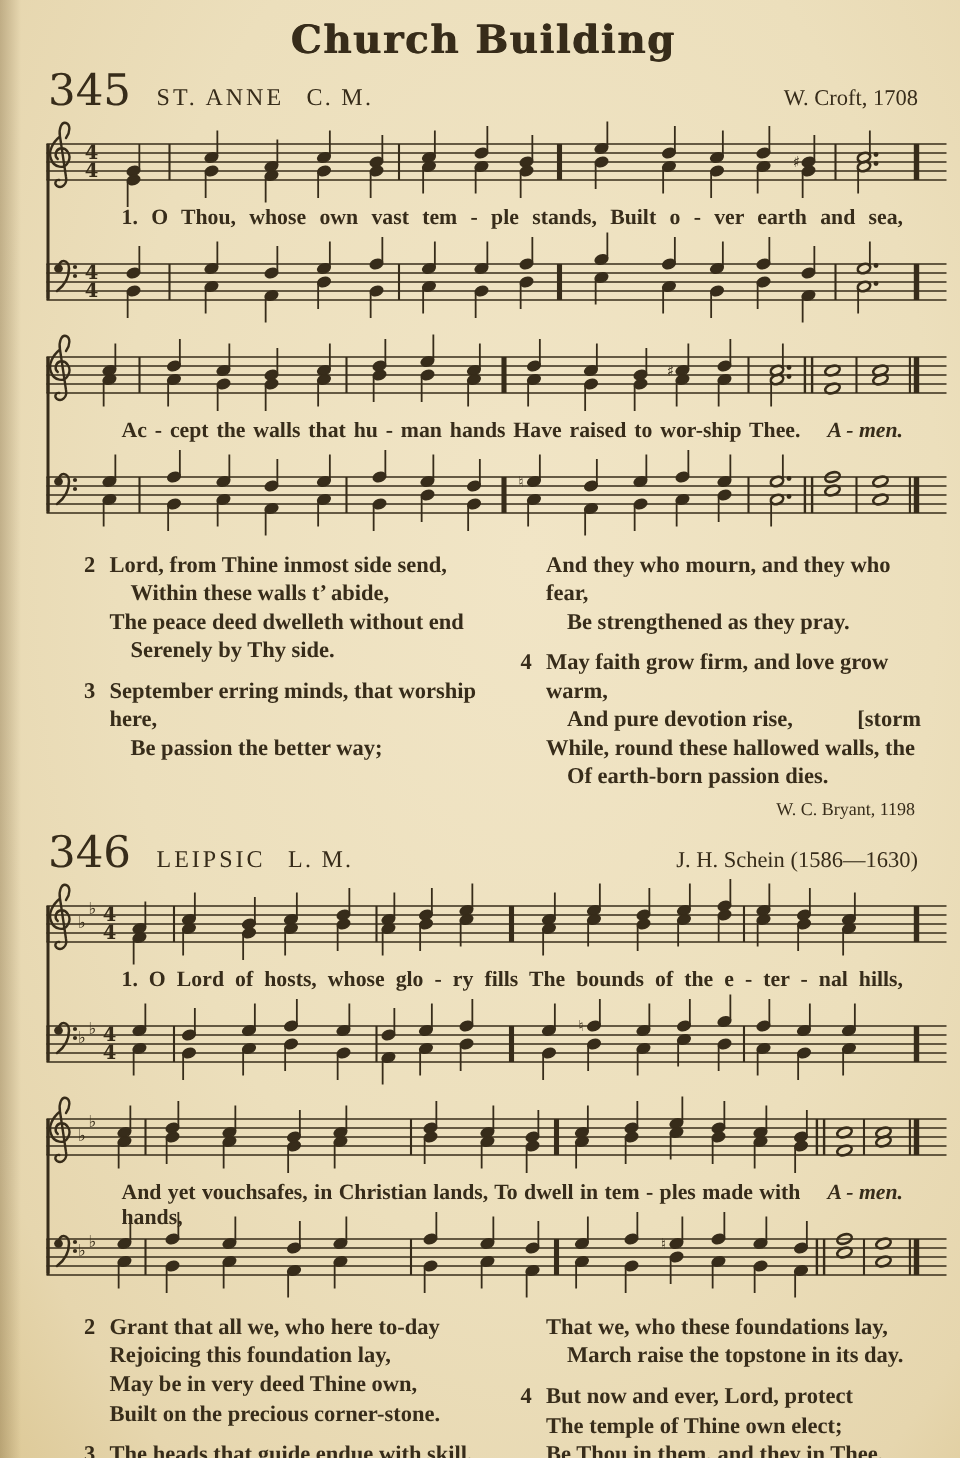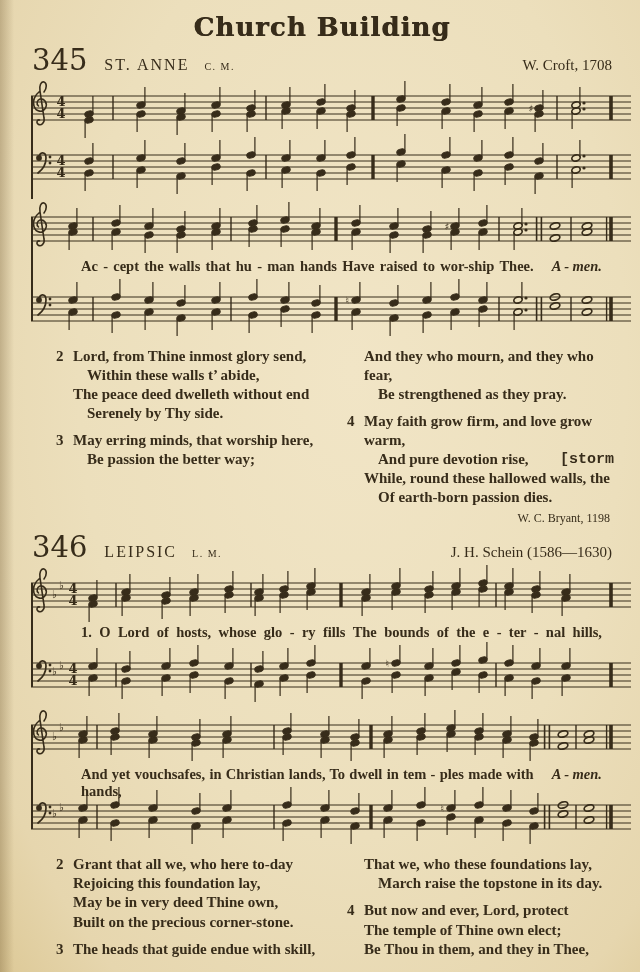--- a/index.html
+++ b/index.html
@@ -10,39 +10,39 @@
     color:#372c1a;font-family:"Liberation Serif", serif;
   }
   .page::before{content:"";position:absolute;left:0;top:0;bottom:0;width:14px;
     background:linear-gradient(90deg, rgba(90,65,25,.28), rgba(90,65,25,0));pointer-events:none;}
   .section-title{margin:2px 0 2px;text-align:center;font-family:"DejaVu Serif",serif;
     font-size:26px;font-weight:bold;letter-spacing:1px;
     text-shadow:.5px 0 0 currentColor;}
   .hymn-header{display:flex;align-items:baseline;margin:4px 2px 0 2px;}
   .hh-num{font-family:"DejaVu Serif",serif;font-size:29px;line-height:1;}
   .hh-tune{margin-left:17px;font-size:16px;letter-spacing:2px;}
-  .hh-meter{margin-left:15px;font-size:10px;letter-spacing:1.5px;}
+  .hh-meter{margin-left:15px;font-size:16px;letter-spacing:1.5px;}
   .hh-comp{margin-left:auto;font-size:15px;}
   .system{position:relative;margin-top:3px;margin-left:1px;}
   .sysline{position:absolute;left:0;top:18px;height:103px;width:2.4px;background:#372c1a;}
   svg.staff{display:block;width:600px;height:59px;overflow:visible;}
   .lyric{display:flex;align-items:baseline;height:21px;margin:0 12px 0 50px;
     font-size:14.5px;font-weight:bold;}
   .lyric .main{flex:1 1 auto;text-align:justify;text-align-last:justify;}
   .lyric .amen{font-style:italic;margin-left:18px;white-space:nowrap;}
   .lyric .amen:empty{display:none;}
   .verses{display:flex;margin:9px 0 0 26px;}
   .vcol{flex:1;}
   .vcol + .vcol{margin-left:24px;}
   .verse{display:flex;margin-bottom:8px;font-size:15px;font-weight:bold;line-height:1.27;}
   .vnum{width:17px;flex:none;}
   .vlines{flex:1;}
   .vl{position:relative;}
   .vl.i1{padding-left:14px;}
-  .catch{position:absolute;right:0;top:0;font-family:Liberation Mono, monospace;}
+  .catch{position:absolute;right:0;top:0;}
   .vattr{text-align:right;font-size:12px;margin-top:-4px;padding-right:4px;}
   .h346{margin-top:7px;}
 </style>
 </head>
 <body>
 
 <div class="page">
 
   <h1 class="section-title">Church Building</h1>
 
@@ -180,20 +180,24 @@
             <ellipse cx="545" cy="27" rx="4.3" ry="3" fill="none" stroke="#372c1a" stroke-width="1.7"></ellipse>
           </g>
           <line x1="548.9" y1="26" x2="548.9" y2="9" stroke="#372c1a" stroke-width="1.2"></line>
           <circle cx="553" cy="25" r="1.6" fill="#372c1a"></circle>
           <g transform="rotate(-18 545 33)">
             <ellipse cx="545" cy="33" rx="4.3" ry="3" fill="none" stroke="#372c1a" stroke-width="1.7"></ellipse>
           </g>
           <line x1="541.1" y1="34" x2="541.1" y2="51" stroke="#372c1a" stroke-width="1.2"></line>
           <circle cx="553" cy="31" r="1.6" fill="#372c1a"></circle>
         </svg>
+      <div class="lyric">
+        <span class="main">1. O Thou, whose own vast tem - ple stands, Built o - ver earth and sea,</span>
+
+      </div>
       <svg class="staff" viewBox="0 0 600 59">
           <line x1="0" y1="18" x2="600" y2="18" stroke="#372c1a" stroke-width="1"></line>
           <line x1="0" y1="24" x2="600" y2="24" stroke="#372c1a" stroke-width="1"></line>
           <line x1="0" y1="30" x2="600" y2="30" stroke="#372c1a" stroke-width="1"></line>
           <line x1="0" y1="36" x2="600" y2="36" stroke="#372c1a" stroke-width="1"></line>
           <line x1="0" y1="42" x2="600" y2="42" stroke="#372c1a" stroke-width="1"></line>
           <line x1="1" y1="18" x2="1" y2="42" stroke="#372c1a" stroke-width="2"></line>
           <line x1="82" y1="18" x2="82" y2="42" stroke="#372c1a" stroke-width="1.4"></line>
           <line x1="235" y1="18" x2="235" y2="42" stroke="#372c1a" stroke-width="1.4"></line>
           <line x1="342" y1="18" x2="342" y2="42" stroke="#372c1a" stroke-width="3.4"></line>
@@ -621,30 +625,30 @@
             <ellipse cx="556" cy="33" rx="5" ry="3" fill="none" stroke="#372c1a" stroke-width="1.7"></ellipse>
           </g>
         </svg>
     </div>
 
     <div class="verses">
       <div class="vcol">
         <div class="verse">
           <span class="vnum">2</span>
           <div class="vlines">
-            <div class="vl i0">Lord, from Thine inmost glory send,</div>
+            <div class="vl i0">Lord, from Thine inmost side send,</div>
             <div class="vl i1">Within these walls t’ abide,</div>
             <div class="vl i0">The peace deed dwelleth without end</div>
             <div class="vl i1">Serenely by Thy side.</div>
           </div>
         </div>
         <div class="verse">
           <span class="vnum">3</span>
           <div class="vlines">
-            <div class="vl i0">May erring minds, that worship here,</div>
+            <div class="vl i0">September erring minds, that worship here,</div>
             <div class="vl i1">Be passion the better way;</div>
           </div>
         </div>
       </div>
       <div class="vcol">
         <div class="verse">
           <span class="vnum"></span>
           <div class="vlines">
             <div class="vl i0">And they who mourn, and they who fear,</div>
             <div class="vl i1">Be strengthened as they pray.</div>

